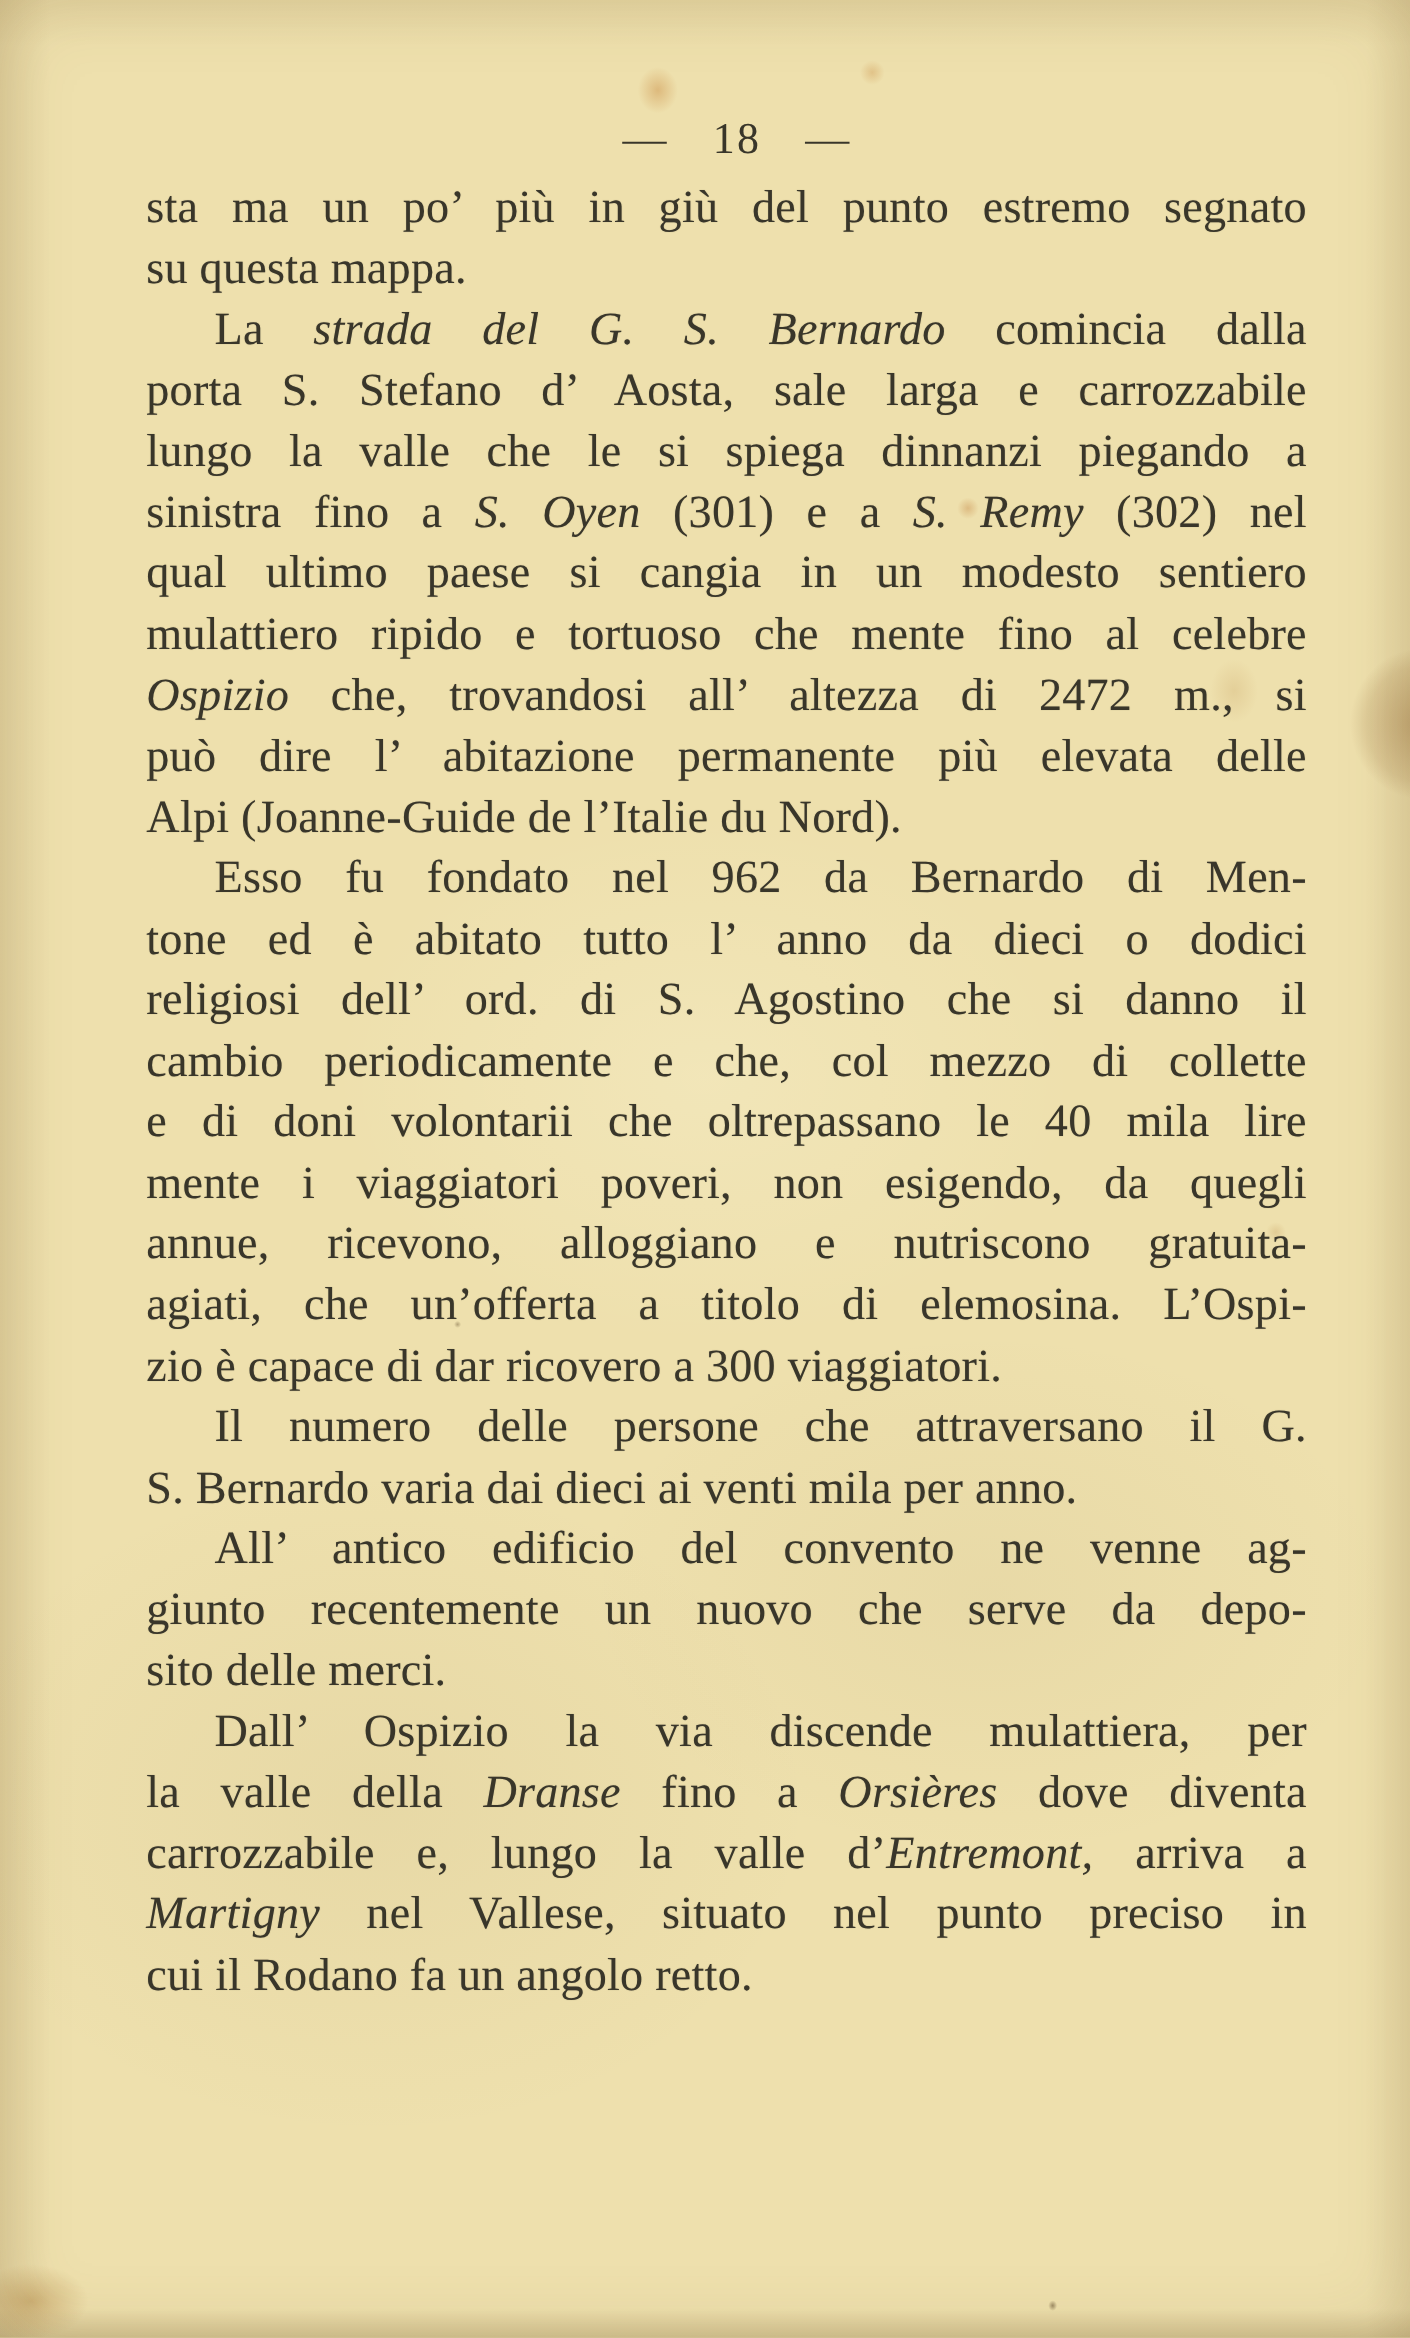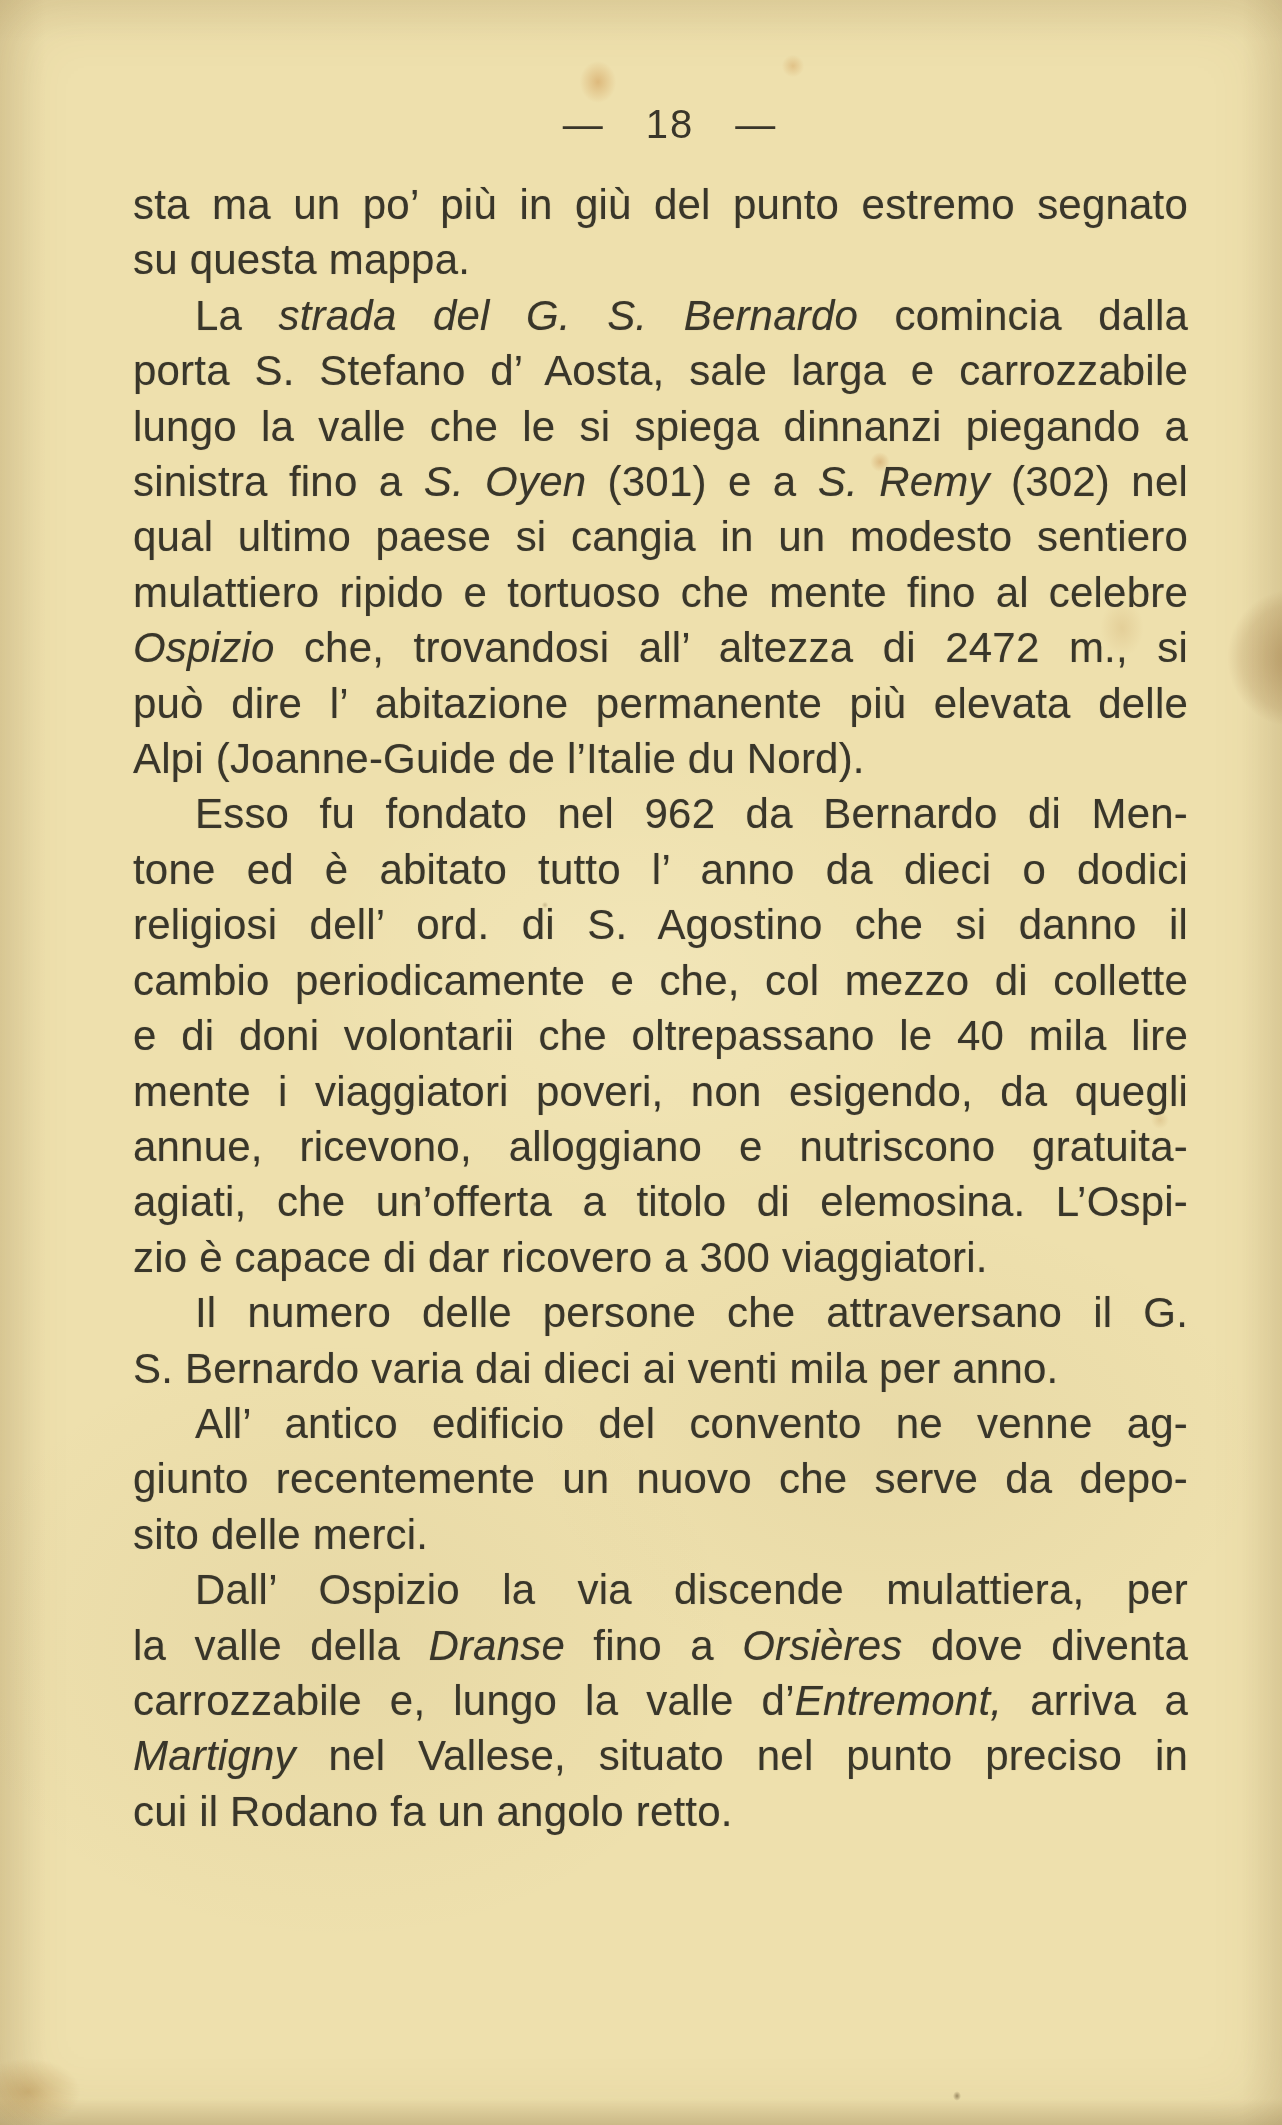--- a/index.html
+++ b/index.html
@@ -34,38 +34,38 @@
       
       radial-gradient(420px 300px at 640px 980px, rgba(255,250,225,0.22), rgba(255,250,225,0) 80%),
       radial-gradient(500px 380px at 340px 1640px, rgba(120,95,45,0.06), rgba(120,95,45,0) 80%),
       radial-gradient(460px 300px at 900px 1450px, rgba(120,95,45,0.05), rgba(120,95,45,0) 80%),
       
       linear-gradient(to right, rgba(120,90,40,0.12), rgba(120,90,40,0) 46px),
       linear-gradient(to left, rgba(120,90,40,0.10), rgba(120,90,40,0) 40px),
       linear-gradient(to top, rgba(100,75,30,0.20), rgba(100,75,30,0) 26px),
       linear-gradient(to bottom, rgba(130,100,45,0.08), rgba(130,100,45,0) 42px);
     box-shadow: inset 0 0 70px rgba(120,90,40,0.16);
-    font-family: Liberation Sans, sans-serif;
+    font-family: Liberation Serif, serif;
     color: var(--ink);
   }
   .page-number {
     position: absolute;
     top: 102px; left: 0;
     width: 100%;
     transform: translateX(29px);
     text-align: center;
     font-size: 40px;
     letter-spacing: 2px;
     word-spacing: 28px;
     font-feature-settings: "onum" 1;
     color: var(--ink);
   }
   .page-text {
     position: absolute;
-    top: 177px; left: 133px;
+    top: 162px; left: 133px;
     width: 1055px;
     font-size: 42px;
     line-height: 55.4px;
     font-feature-settings: "onum" 1;
     letter-spacing: 0.2px;
     text-shadow: 0 0 1px rgba(57,54,42,0.35);
   }
   .line {
     text-align: justify;
     text-align-last: justify;

